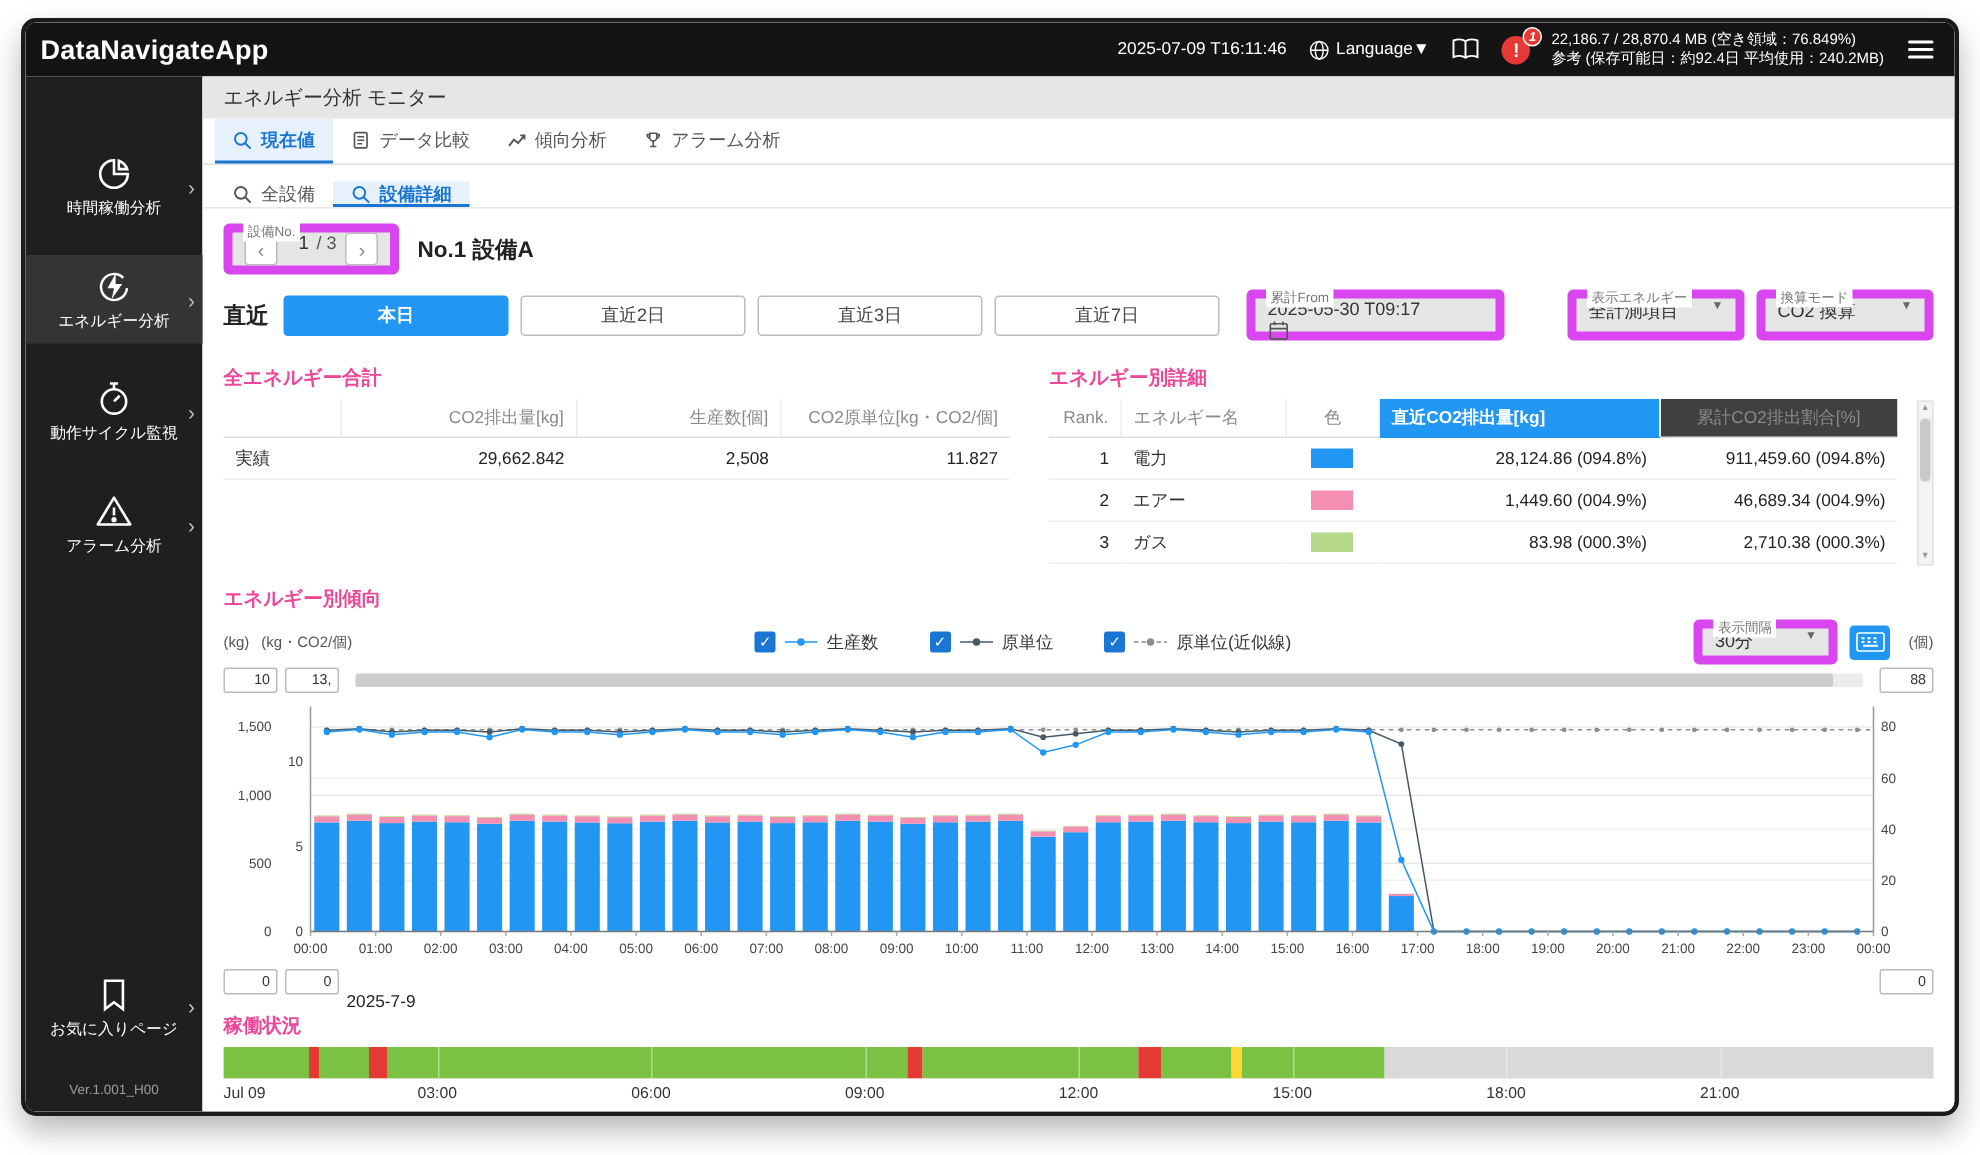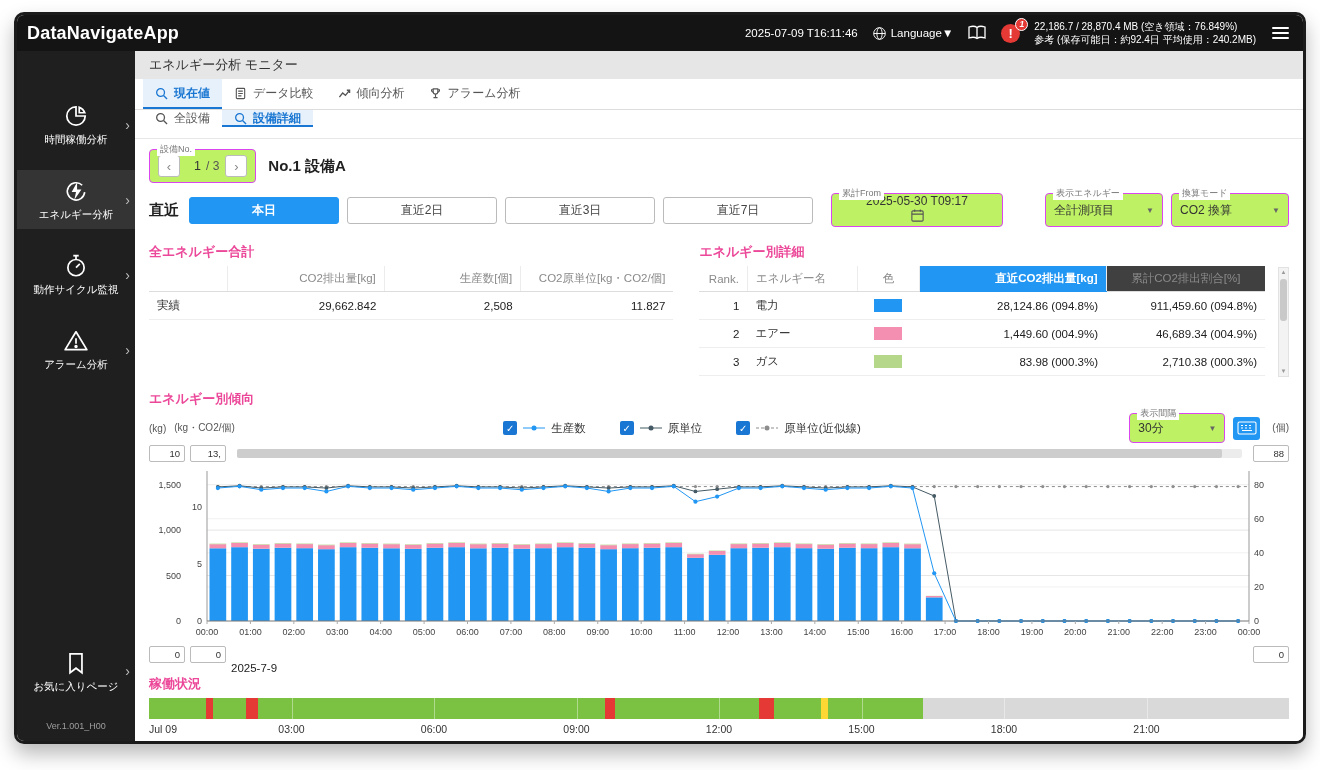--- a/index.html
+++ b/index.html
@@ -41,25 +41,25 @@
   .side-spacer { flex:1; }
   .side-version { text-align:center; color:#9e9e9e; font-size:9px; padding:4px 0 10px; }
 
   .main { flex:1; background:#fff; display:flex; flex-direction:column; min-width:0; overflow:hidden; }
 
   .page-title-strip { background:#e6e6e6; padding:5px 14px; font-size:13px; color:#333; flex:0 0 auto; }
 
   .tabbar { display:flex; align-items:stretch; height:32px; border-bottom:1px solid #ddd; padding:0 8px; }
   .tab { display:flex; align-items:center; gap:6px; padding:0 12px; font-size:12px; color:#555; cursor:pointer; }
   .tab.active { color:var(--accent); background:#e7f1fb; box-shadow:inset 0 -2px 0 var(--accent); font-weight:bold; }
-  .subtabbar { display:flex; align-items:flex-start; height:30px; border-bottom:1px solid #e8e8e8; padding:0 8px; }
+  .subtabbar { display:flex; align-items:flex-end; height:30px; border-bottom:1px solid #e8e8e8; padding:0 8px; }
 
   .controls1 { display:flex; align-items:center; gap:12px; padding:10px 14px 2px; }
-  .outlined { position:relative; border:1px solid #d946ef; border-radius:4px; background:#bef264;
-    display:flex; align-items:center; padding:0 8px; height:34px; font-size:12px; color:#333; }
+  .outlined { position:relative; border:6px solid #d946ef; border-radius:4px; background:#e5e5e5;
+    display:flex; align-items:flex-start; padding:0 8px; height:34px; font-size:12px; color:#333; }
   .flabel { position:absolute; top:-7px; left:7px; background:#fff; padding:0 3px; font-size:9px; color:#777; white-space:nowrap; }
   .spin-btn { width:22px; height:22px; border:1px solid #bbb; border-radius:3px; background:#fff;
     color:#888; font-size:13px; line-height:1; cursor:pointer; }
   .spin-val { min-width:26px; text-align:right; padding:0 5px; font-size:12.5px; }
   .spin-total { color:#555; margin-right:6px; font-size:12px; }
   .equip-name { font-size:15px; font-weight:bold; color:#222; }
 
   .controls2 { display:flex; align-items:center; gap:8px; padding:8px 14px 10px; }
   .recent-label { font-size:15px; font-weight:bold; margin-right:2px; }
   .period-btn { width:150px; height:27px; border:1px solid #bbb; border-radius:3px; background:#fff;
@@ -74,21 +74,21 @@
   .tables-row { display:flex; gap:26px; padding:2px 14px 6px; }
   .panel-title { font-size:13px; font-weight:bold; color:#ec4899; padding:4px 0 5px; }
   .summary-panel { flex:0 0 46%; }
   .detail-panel { flex:1; position:relative; padding-right:24px; }
   table { border-collapse:collapse; width:100%; font-size:11.5px; table-layout:fixed; }
   th { font-weight:normal; color:#8a8a8a; text-align:right; padding:5px 8px; border-bottom:1px solid #ddd;
     border-left:1px solid #ececec; white-space:nowrap; overflow:hidden; }
   th:first-child { border-left:none; }
   td { padding:6px 8px; border-bottom:1px solid #eee; text-align:right; color:#222; white-space:nowrap; overflow:hidden; }
   .td-label { text-align:left; color:#333; }
-  .th-blue { background:var(--highlight); color:#fff; font-weight:bold; text-align:right; border-bottom:1px solid var(--highlight); }
+  .th-blue { background:var(--highlight); color:#fff; font-weight:bold; text-align:left; border-bottom:1px solid var(--highlight); }
   .th-gray { background:#404040; text-align:center;margin-left:40px; }
   .swatch { display:inline-block; width:28px; height:13px; vertical-align:middle; }
   .detail-clip { height:112px; overflow:hidden; }
   .vscroll { position:absolute; right:0; top:28px; width:11px; height:110px; background:#f3f3f3;
     border:1px solid #e2e2e2; display:flex; flex-direction:column; align-items:center; font-size:6px; color:#999; }
   .vscroll .thumb { width:7px; height:42px; background:#c9c9c9; border-radius:3px; margin-top:2px; }
   .vscroll .arr { line-height:9px; }
   .vscroll .arr.down { margin-top:auto; }
 
   

